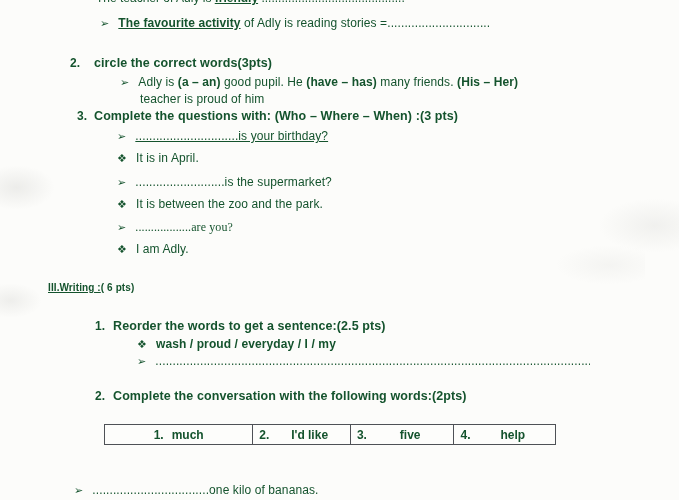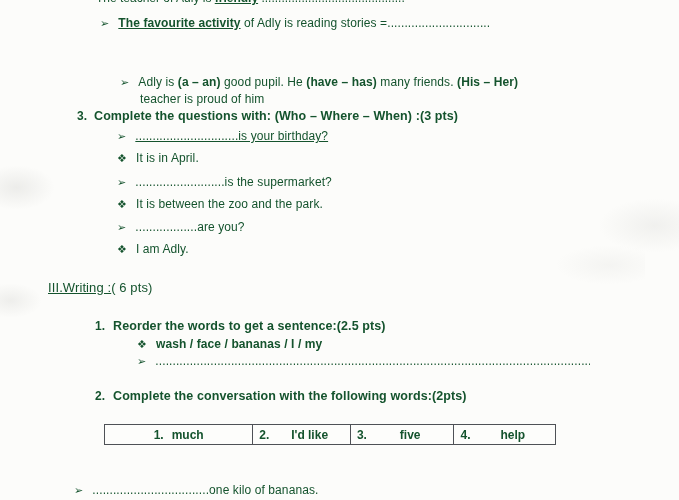--- a/index.html
+++ b/index.html
@@ -20,21 +20,21 @@
   }
   .b { font-weight:bold; }
   .u { text-decoration:underline; }
   .num { display:inline-block; width:24px; font-weight:bold; }
   .num-sm { display:inline-block; width:18px; font-weight:bold; }
   .bullet { display:inline-block; margin-right:9px; font-size:11px; }
   .title { font-weight:bold; font-size:12.5px; }
   .clip-top { position:absolute; left:96px; top:0; height:7px; overflow:hidden; white-space:nowrap; font-size:12px; }
   .clip-top .inner { position:relative; top:-9px; display:block; }
   .answer-dots { display:inline-block; max-width:435px; overflow:hidden; vertical-align:bottom; }
-  .writing-head { font-size:13px; font-weight:normal; }
+  .writing-head { font-size:10px; font-weight:bold; }
   .word-table {
     position:absolute; left:104px; top:424px;
     width:452px; height:21px;
     border:1.6px solid #4e5156;
     display:flex; box-sizing:border-box;
     background:#fdfdfb;
   }
   .cell {
     display:flex; align-items:center;
     font-weight:bold; font-size:12px;
@@ -61,20 +61,23 @@
   <div class="clip-top">
     <span class="inner">
       <span>The teacher of Adly is </span><span class="b u">friendly</span><span> ...........................................</span>
     </span>
   </div>
 
   <div class="line" style="left:100px;top:15px;">
     <span class="bullet">➢</span><span class="b u">The favourite activity</span><span> of Adly is reading stories =..............................</span>
   </div>
 
+  <div class="line" style="left:70px;top:55px;">
+    <span class="num">2.</span><span class="title">circle the correct words(3pts)</span>
+  </div>
   <div class="line" style="left:120px;top:74px;">
     <span class="bullet">➢</span><span>Adly is </span><span class="b">(a – an)</span><span> good pupil.  He </span><span class="b">(have – has)</span><span> many friends. </span><span class="b">(His – Her)</span>
   </div>
   <div class="line" style="left:140px;top:91px;">
     <span>teacher is proud of him</span>
   </div>
 
   <div class="line" style="left:70px;top:108px;text-align:center;">
     <span class="num">3.</span><span class="title">Complete the questions with: (Who – Where – When) :(3 pts)</span>
   </div>
@@ -84,36 +87,36 @@
   </div>
   <div class="line" style="left:117px;top:150px;">
     <span class="bullet">❖</span><span>It is in April.</span>
   </div>
   <div class="line" style="left:117px;top:196px;">
     <span class="bullet">❖</span><span>It is between the zoo and the park.</span>
   </div>
   <div class="line" style="left:117px;top:174px;">
     <span class="bullet">➢</span><span>..........................is the supermarket?</span>
   </div>
-  <div class="line" style="left:117px;top:219px;">
+  <div class="line" style="left:117px;top:219px;font-family:Liberation Serif, serif;">
     <span class="bullet">➢</span><span>..................are you?</span>
   </div>
   <div class="line" style="left:117px;top:241px;">
     <span class="bullet">❖</span><span>I am Adly.</span>
   </div>
 
   <div class="line writing-head" style="left:48px;top:280px;">
     <span class="u">III.Writing :</span><span>( 6 pts)</span>
   </div>
 
   <div class="line" style="left:95px;top:318px;">
     <span class="num-sm">1.</span><span class="title">Reorder the words to get a sentence:(2.5 pts)</span>
   </div>
   <div class="line" style="left:137px;top:336px;">
-    <span class="bullet">❖</span><span class="b">wash / face / bananas / I / my</span>
+    <span class="bullet">❖</span><span class="b">wash / proud / everyday / I / my</span>
   </div>
   <div class="line" style="left:137px;top:353px;">
     <span class="bullet">➢</span><span class="answer-dots">..........................................................................................................................................</span>
   </div>
 
   <div class="line" style="left:95px;top:388px;">
     <span class="num-sm">2.</span><span class="title">Complete the conversation with the following words:(2pts)</span>
   </div>
 
   <div class="word-table">

